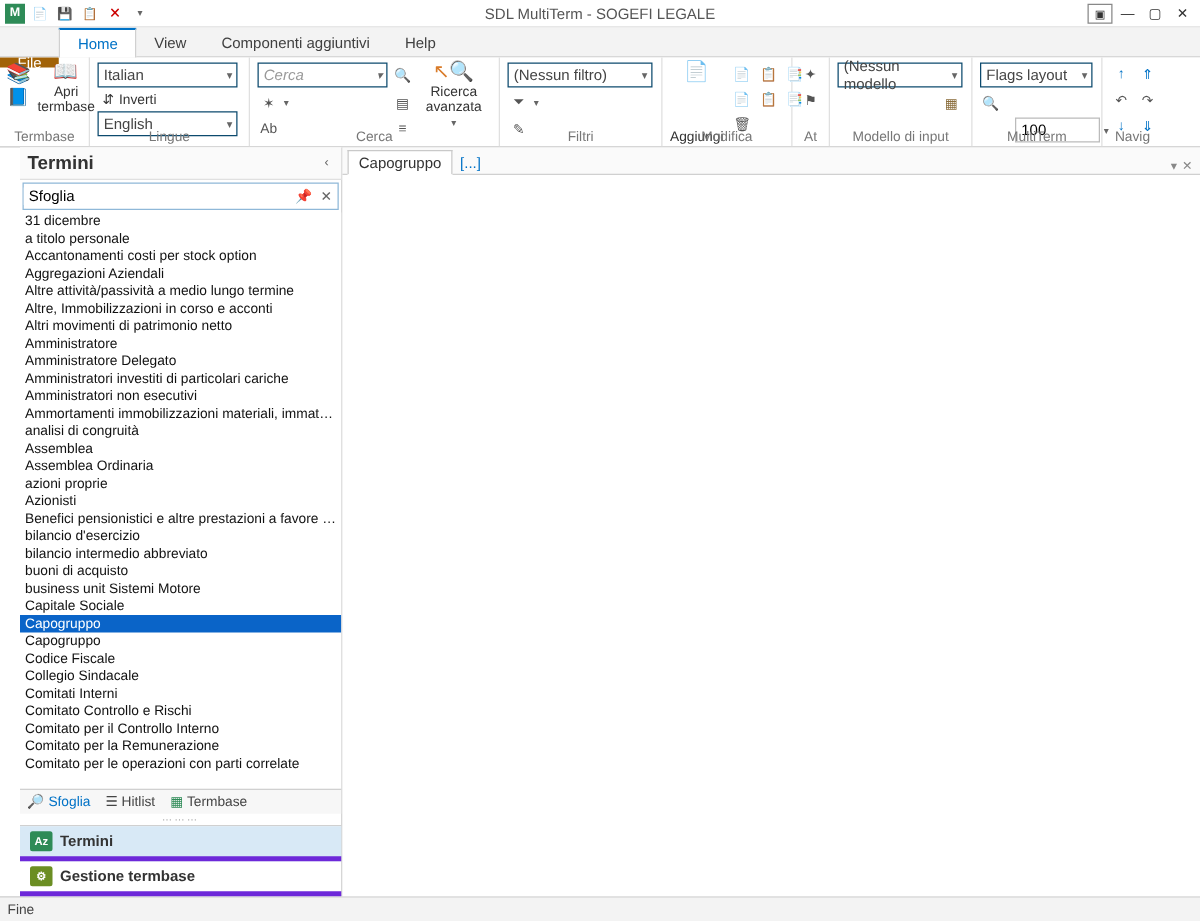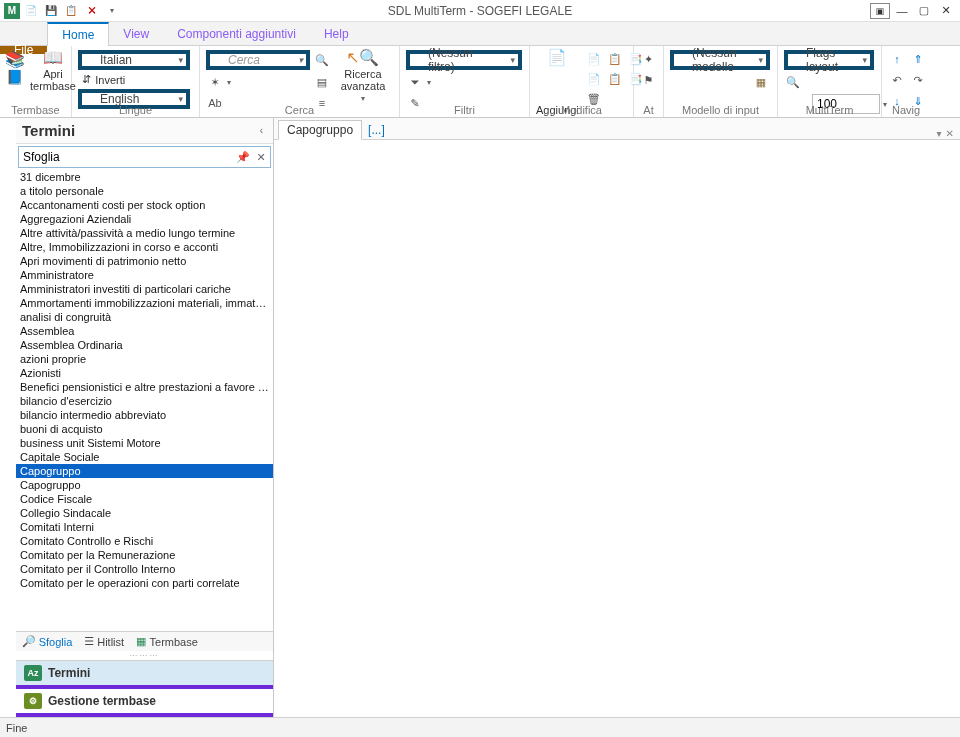--- a/index.html
+++ b/index.html
@@ -8,33 +8,33 @@
     
     .titlebar { height: 22px; background: #fff; display: flex; align-items: center; border-bottom: 1px solid #e0e0e0; position: relative; }
     .titlebar-left { display: flex; gap: 4px; padding-left: 4px; }
     .tb-icon { width: 16px; height: 16px; display: inline-flex; align-items: center; justify-content: center; font-size: 10px; }
     .titlebar-title { position: absolute; left: 50%; transform: translateX(-50%); font-size: 12px; color: #555; }
     .titlebar-right { margin-left: auto; display: flex; gap: 2px; padding-right: 4px; }
     .win-btn { width: 20px; height: 16px; display: inline-flex; align-items: center; justify-content: center; font-size: 11px; cursor: default; }
 
     
     .menutabs { height: 24px; background: #f3f3f3; display: flex; align-items: stretch; border-bottom: 1px solid #d0d0d0; }
-    .menutab { padding: 4px 14px; font-size: 12px; color: #8b5cf6; cursor: default; display: flex; align-items: center; }
+    .menutab { padding: 4px 14px; font-size: 12px; color: #404040; cursor: default; display: flex; align-items: center; }
     .menutab.file { background: #a16207; color: #fff; margin-top: 24px; }
     .menutab.active { background: #fff; border-top: 2px solid #0072c6; border-left: 1px solid #d0d0d0; border-right: 1px solid #d0d0d0; margin-bottom: -1px; color: #0072c6; }
 
     
     .ribbon { height: 72px; background: #fff; border-bottom: 1px solid #c9c9c9; display: flex; }
     .ribbon-group { border-right: 1px solid #e0e0e0; padding: 2px 6px; display: flex; flex-direction: column; position: relative; }
     .ribbon-group-label { font-size: 11px; color: #777; text-align: center; position: absolute; bottom: 1px; left: 0; right: 0; }
     .ribbon-body { flex: 1; display: flex; align-items: flex-start; gap: 6px; }
     .ribbon-big { display: flex; flex-direction: column; align-items: center; justify-content: center; width: 48px; text-align: center; font-size: 11px; padding-top: 2px; gap: 2px; }
     .ribbon-col { display: flex; flex-direction: column; gap: 2px; }
     .ribbon-row { display: flex; align-items: center; gap: 3px; }
-    .combo { border: 4px solid #0c4a6e; height: 20px; font-size: 12px; padding: 0 18px 0 18px; background: #fff; position: relative; display: inline-flex; align-items: center; color: #444; }
+    .combo { border: 1px solid #0c4a6e; height: 20px; font-size: 12px; padding: 0 18px 0 4px; background: #fff; position: relative; display: inline-flex; align-items: center; color: #444; }
     .combo::after { content: "▾"; position: absolute; right: 3px; font-size: 9px; color: #666; }
     .combo.italic-ph { color: #999; font-style: italic; }
     .mini-btn { width: 18px; height: 18px; border: 1px solid transparent; display: inline-flex; align-items: center; justify-content: center; font-size: 11px; color: #555; }
     .inverti-btn { display: flex; align-items: center; gap: 4px; font-size: 11px; color: #333; padding: 1px 4px; }
     .numbox { border: 1px solid #bbb; width: 68px; height: 20px; padding: 0 4px; font-size: 12px; margin-left: 28px; }
 
     
     .content { display: flex; height: calc(100% - 22px - 24px - 72px - 20px); }
     .left-panel { width: 258px; border-right: 1px solid #c9c9c9; display: flex; flex-direction: column; background: #fff; margin-left: 16px; }
     .panel-header { display: flex; align-items: center; justify-content: space-between; padding: 4px 6px; background: #fafafa; border-bottom: 1px solid #e0e0e0; }
@@ -279,43 +279,45 @@
       <span class="pin">📌</span>
       <span class="clear">✕</span>
     </div>
     <div class="term-list" id="term-list">
         <div class="term-item">31 dicembre</div>
         <div class="term-item">a titolo personale</div>
         <div class="term-item">Accantonamenti costi per stock option</div>
         <div class="term-item">Aggregazioni Aziendali</div>
         <div class="term-item">Altre attività/passività a medio lungo termine</div>
         <div class="term-item">Altre, Immobilizzazioni in corso e acconti</div>
-        <div class="term-item">Apri movimenti di patrimonio netto</div>
+        <div class="term-item">Altri movimenti di patrimonio netto</div>
         <div class="term-item">Amministratore</div>
+        <div class="term-item">Amministratore Delegato</div>
         <div class="term-item">Amministratori investiti di particolari cariche</div>
+        <div class="term-item">Amministratori non esecutivi</div>
         <div class="term-item">Ammortamenti immobilizzazioni materiali, immateriali</div>
         <div class="term-item">analisi di congruità</div>
         <div class="term-item">Assemblea</div>
         <div class="term-item">Assemblea Ordinaria</div>
         <div class="term-item">azioni proprie</div>
         <div class="term-item">Azionisti</div>
         <div class="term-item">Benefici pensionistici e altre prestazioni a favore dei</div>
         <div class="term-item">bilancio d'esercizio</div>
         <div class="term-item">bilancio intermedio abbreviato</div>
         <div class="term-item">buoni di acquisto</div>
         <div class="term-item">business unit Sistemi Motore</div>
         <div class="term-item">Capitale Sociale</div>
         <div class="term-item selected">Capogruppo</div>
         <div class="term-item">Capogruppo</div>
         <div class="term-item">Codice Fiscale</div>
         <div class="term-item">Collegio Sindacale</div>
         <div class="term-item">Comitati Interni</div>
         <div class="term-item">Comitato Controllo e Rischi</div>
+        <div class="term-item">Comitato per il Controllo Interno</div>
         <div class="term-item">Comitato per la Remunerazione</div>
-        <div class="term-item">Comitato per il Controllo Interno</div>
         <div class="term-item">Comitato per le operazioni con parti correlate</div>
       </div>
     <div class="bottom-tabs">
       <div class="bottom-tab active">
           <span>🔎</span>
           <span>Sfoglia</span>
         </div>
       <div class="bottom-tab">
           <span>☰</span>
           <span>Hitlist</span>

